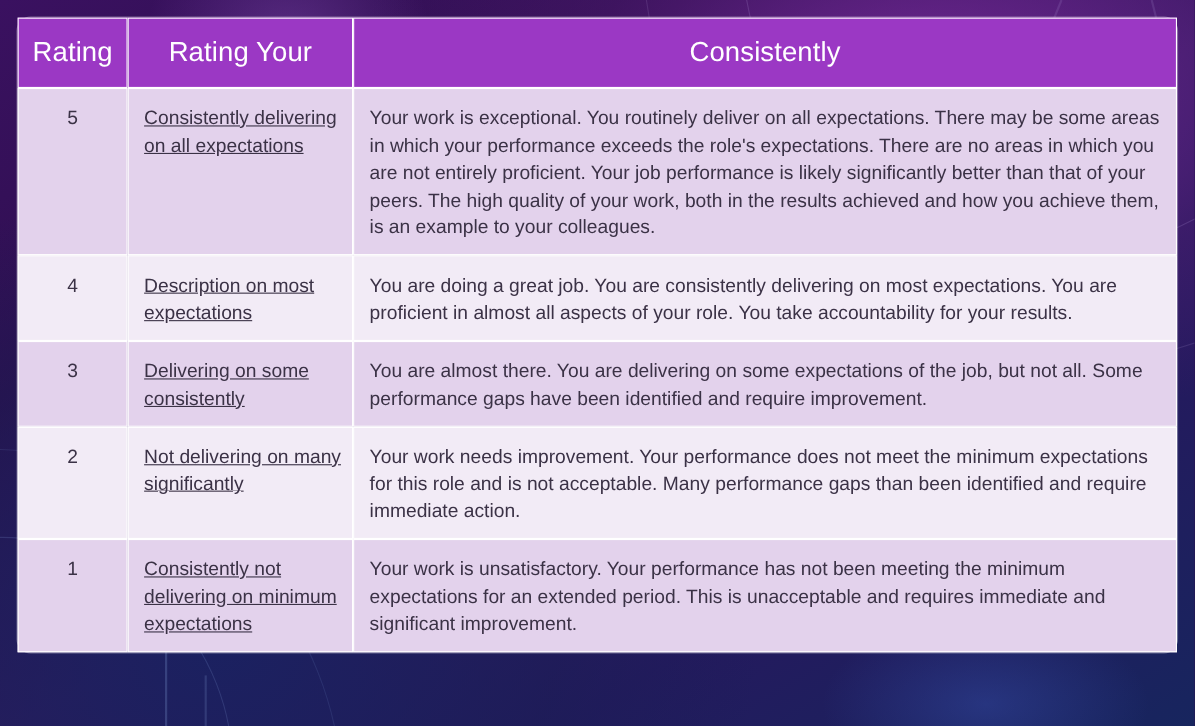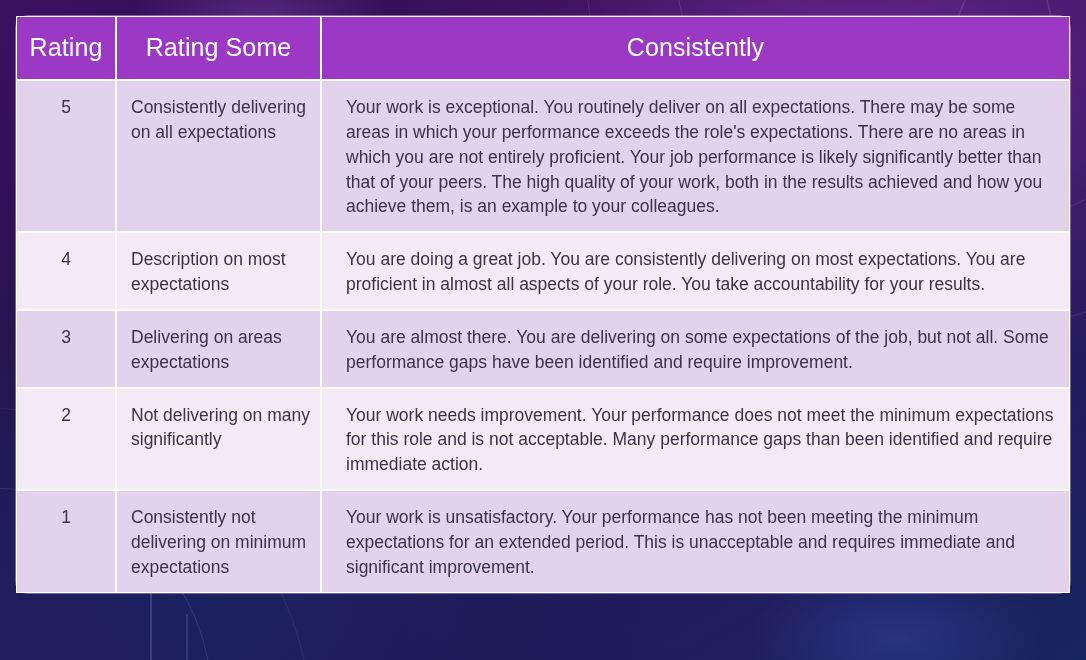--- a/index.html
+++ b/index.html
@@ -93,23 +93,24 @@
     line-height: 1.42;
   }
   td.cell-rating {
     text-align: center;
     font-size: 20px;
     padding: 14px 4px 10px 4px;
     color: #3b3246;
   }
   td.cell-label {
     padding: 14px 10px 12px 14px;
+    text-decoration: underline;
   }
   td.cell-desc {
-    padding: 14px 14px 12px 24px;
+    padding: 14px 14px 12px 14px;
   }
   tr.row-odd  td { background: #e3d2ec; }
   tr.row-even td { background: #f2ebf6; }
 </style>
 </head>
 <body>
 
 <div id="slide">
 
   <div class="bg-glow glow-a"></div>
@@ -125,41 +126,41 @@
 
   <table id="rating-table">
     <colgroup>
       <col class="col-rating">
       <col class="col-label">
       <col class="col-desc">
     </colgroup>
     <thead>
       <tr>
         <th>Rating</th>
-        <th>Rating Some</th>
+        <th>Rating Your</th>
         <th>Consistently</th>
       </tr>
     </thead>
     <tbody>
 
       <tr class="row-odd">
         <td class="cell-rating">5</td>
         <td class="cell-label">Consistently delivering on all expectations</td>
         <td class="cell-desc">Your work is exceptional. You routinely deliver on all expectations. There may be some areas in which your performance exceeds the role's expectations. There are no areas in which you are not entirely proficient. Your job performance is likely significantly better than that of your peers. The high quality of your work, both in the results achieved and how you achieve them, is an example to your colleagues.</td>
       </tr>
 
       <tr class="row-even">
         <td class="cell-rating">4</td>
         <td class="cell-label">Description on most expectations</td>
         <td class="cell-desc">You are doing a great job.  You are consistently delivering on most expectations.  You are proficient in almost all aspects of your role.  You take accountability for your results.</td>
       </tr>
 
       <tr class="row-odd">
         <td class="cell-rating">3</td>
-        <td class="cell-label">Delivering on areas expectations</td>
+        <td class="cell-label">Delivering on some consistently</td>
         <td class="cell-desc">You are almost there. You are delivering on some expectations of the job, but not all. Some performance gaps have been identified and require improvement.</td>
       </tr>
 
       <tr class="row-even">
         <td class="cell-rating">2</td>
         <td class="cell-label">Not delivering on many significantly</td>
         <td class="cell-desc">Your work needs improvement.  Your performance does not meet the minimum expectations for this role and is not acceptable. Many performance gaps than been identified and require immediate action.</td>
       </tr>
 
       <tr class="row-odd">

